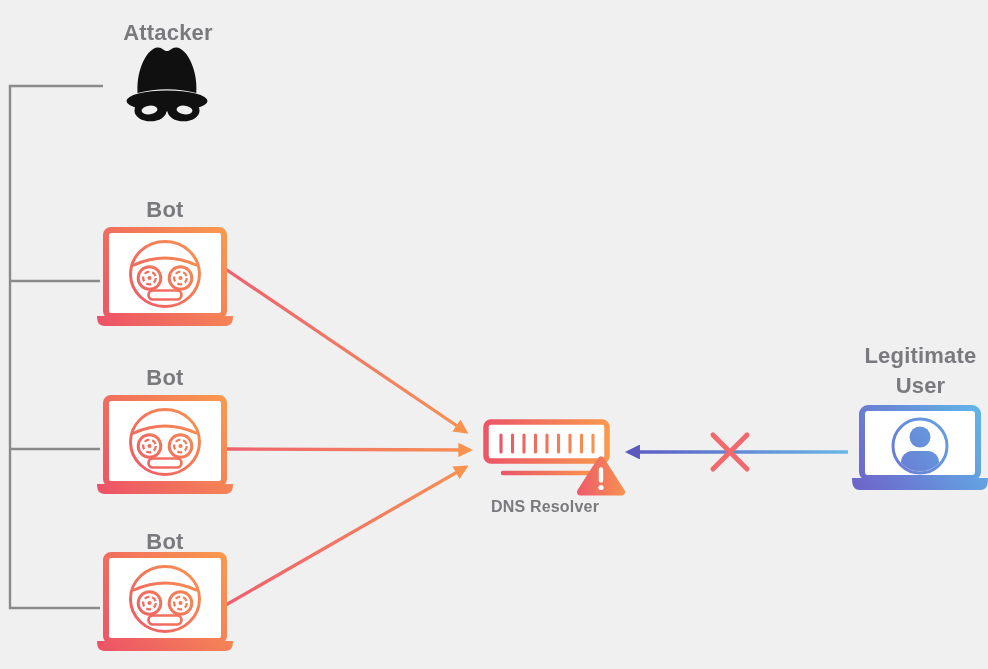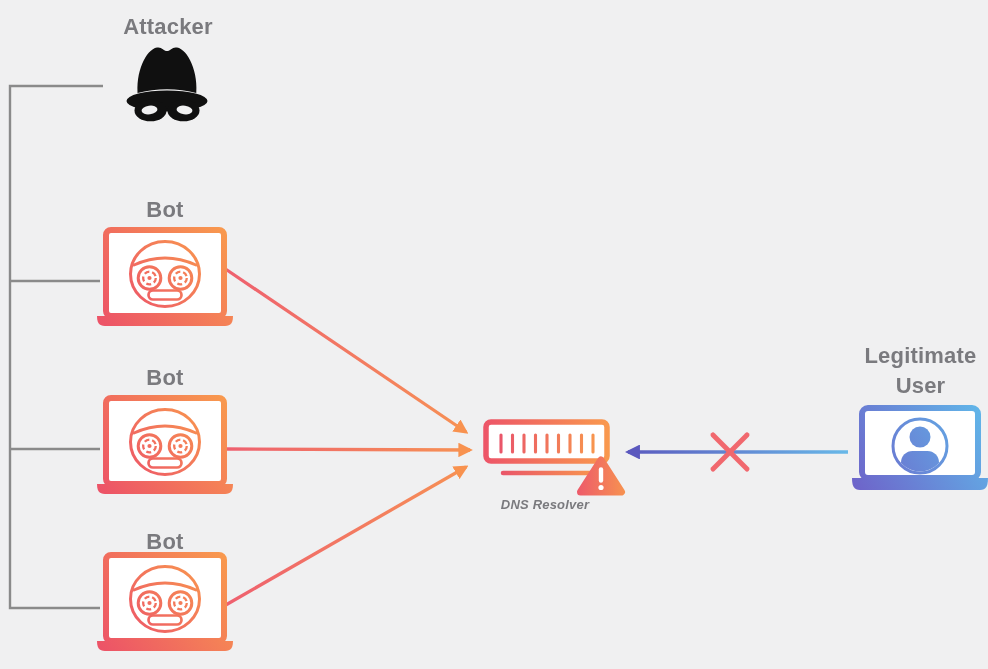--- a/index.html
+++ b/index.html
@@ -14,22 +14,22 @@
   .label{
     position:absolute;
     color:#7a7a7e;
     font-weight:700;
     text-align:center;
     line-height:1.35;
     letter-spacing:.2px;
     user-select:none;
   }
   .label-lg{font-size:22px;}
-  .label-sm{font-size:13px;font-style:italic;}
-  .attacker-label{left:88px;top:12px;width:160px;}
+  .label-sm{font-size:16px;}
+  .attacker-label{left:88px;top:18px;width:160px;}
   .bot1-label{left:85px;top:195px;width:160px;}
   .bot2-label{left:85px;top:363px;width:160px;}
   .bot3-label{left:85px;top:527px;width:160px;}
   .dns-label{left:465px;top:496px;width:160px;}
   .user-label{left:848px;top:341px;width:145px;line-height:30px;}
 </style>
 </head>
 <body>
 
 <div class="canvas">

